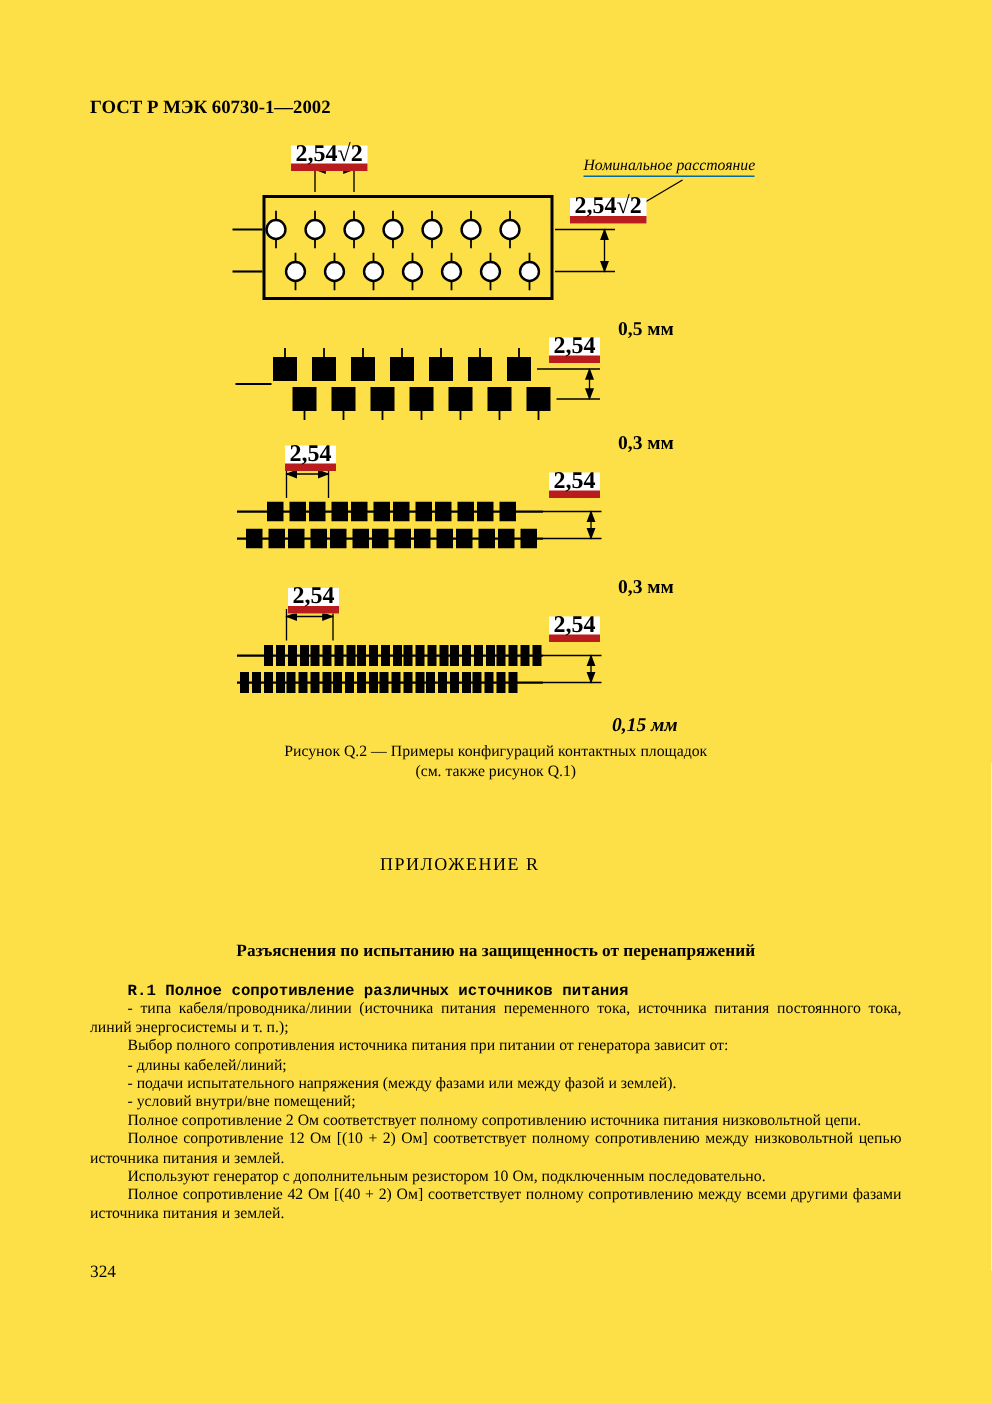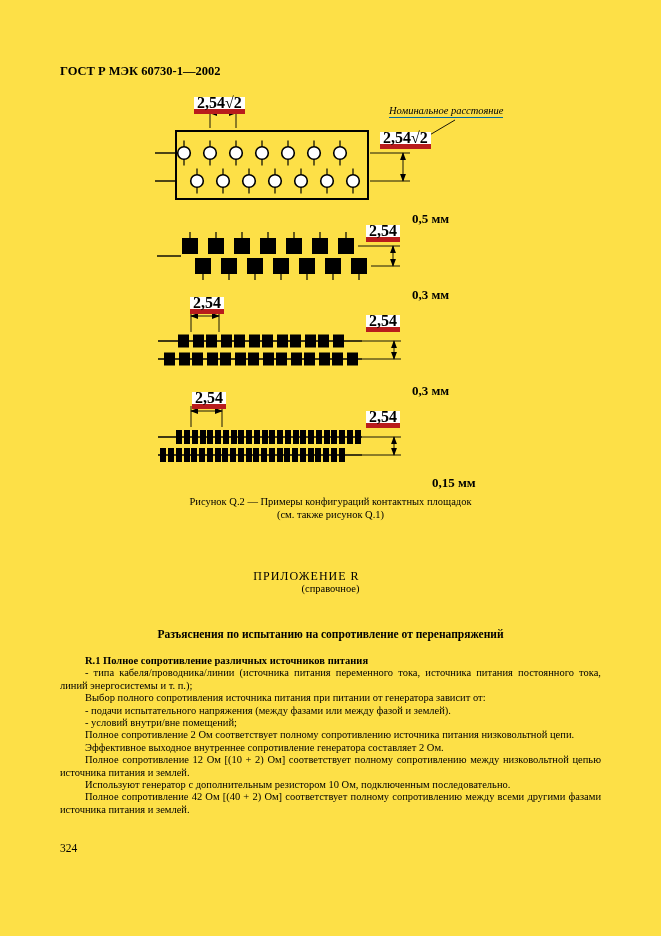--- a/index.html
+++ b/index.html
@@ -22,21 +22,21 @@
     border-bottom:1px solid #0369a1; padding-bottom:1px;
   }
   .caption { position:absolute; left:0; width:661px; text-align:center; font-size:10.5px; }
   .caption-1 { top:496px; }
   .caption-2 { top:509px; }
   .appendix-title { position:absolute; top:569px; left:0; width:613px; text-align:center; font-size:12px; letter-spacing:1px; }
   .appendix-subtitle { position:absolute; top:583px; left:0; width:661px; text-align:center; font-size:10.5px; }
   .appendix-heading { position:absolute; top:628px; left:0; width:661px; text-align:center; font-size:11.5px; font-weight:bold; }
   .body-text { position:absolute; left:60px; top:655px; width:541px; font-size:10.5px; line-height:12.4px; text-align:justify; }
   .body-text p { text-indent:25px; margin:0; }
-  .body-text p.section-title { font-weight:bold; text-align:left; }
+  .body-text p.section-title { font-weight:bold; text-align:left;font-family:Liberation Mono, monospace; }
   .page-number { position:absolute; left:60px; top:842px; font-size:11.5px; }
 </style>
 </head>
 <body>
 
 <div class="page">
 
   <div class="header">ГОСТ Р МЭК 60730-1—2002</div>
 
   <div class="figure-area">
@@ -181,37 +181,36 @@
 
     <div class="dim-label" style="left:366px; top:130px;">2,54</div>
     <div class="gap-label" style="left:412px; top:172px;">0,3 мм</div>
 
     <div class="dim-label" style="left:190px; top:202px;">2,54</div>
     <div class="dim-label" style="left:366px; top:220px;">2,54</div>
     <div class="gap-label" style="left:412px; top:268px;">0,3 мм</div>
 
     <div class="dim-label" style="left:192px; top:297px;">2,54</div>
     <div class="dim-label" style="left:366px; top:316px;">2,54</div>
-    <div class="gap-label" style="left:432px; top:360px;">0,15 мм</div>
+    <div class="gap-label" style="left:408px; top:360px;font-style:italic;">0,15 мм</div>
   </div>
 
   <div class="caption caption-1">Рисунок Q.2 — Примеры конфигураций контактных площадок</div>
   <div class="caption caption-2">(см. также рисунок Q.1)</div>
 
   <div class="appendix-title">ПРИЛОЖЕНИЕ R</div>
-  <div class="appendix-subtitle">(справочное)</div>
-  <div class="appendix-heading">Разъяснения по испытанию на сопротивление от перенапряжений</div>
+  <div class="appendix-heading">Разъяснения по испытанию на защищенность от перенапряжений</div>
 
   <div class="body-text">
     <p class="section-title">R.1 Полное сопротивление различных источников питания</p>
     <p>- типа кабеля/проводника/линии (источника питания переменного тока, источника питания постоянного тока, линий энергосистемы и т. п.);</p>
     <p>Выбор полного сопротивления источника питания при питании от генератора зависит от:</p>
+    <p>- длины кабелей/линий;</p>
     <p>- подачи испытательного напряжения (между фазами или между фазой и землей).</p>
     <p>- условий внутри/вне помещений;</p>
     <p>Полное сопротивление 2 Ом соответствует полному сопротивлению источника питания низковольтной цепи.</p>
-    <p>Эффективное выходное внутреннее сопротивление генератора составляет 2 Ом.</p>
     <p>Полное сопротивление 12 Ом [(10 + 2) Ом] соответствует полному сопротивлению между низковольтной цепью источника питания и землей.</p>
     <p>Используют генератор с дополнительным резистором 10 Ом, подключенным последовательно.</p>
     <p>Полное сопротивление 42 Ом [(40 + 2) Ом] соответствует полному сопротивлению между всеми другими фазами источника питания и землей.</p>
   </div>
 
   <div class="page-number">324</div>
 </div>
 
 </body></html>

